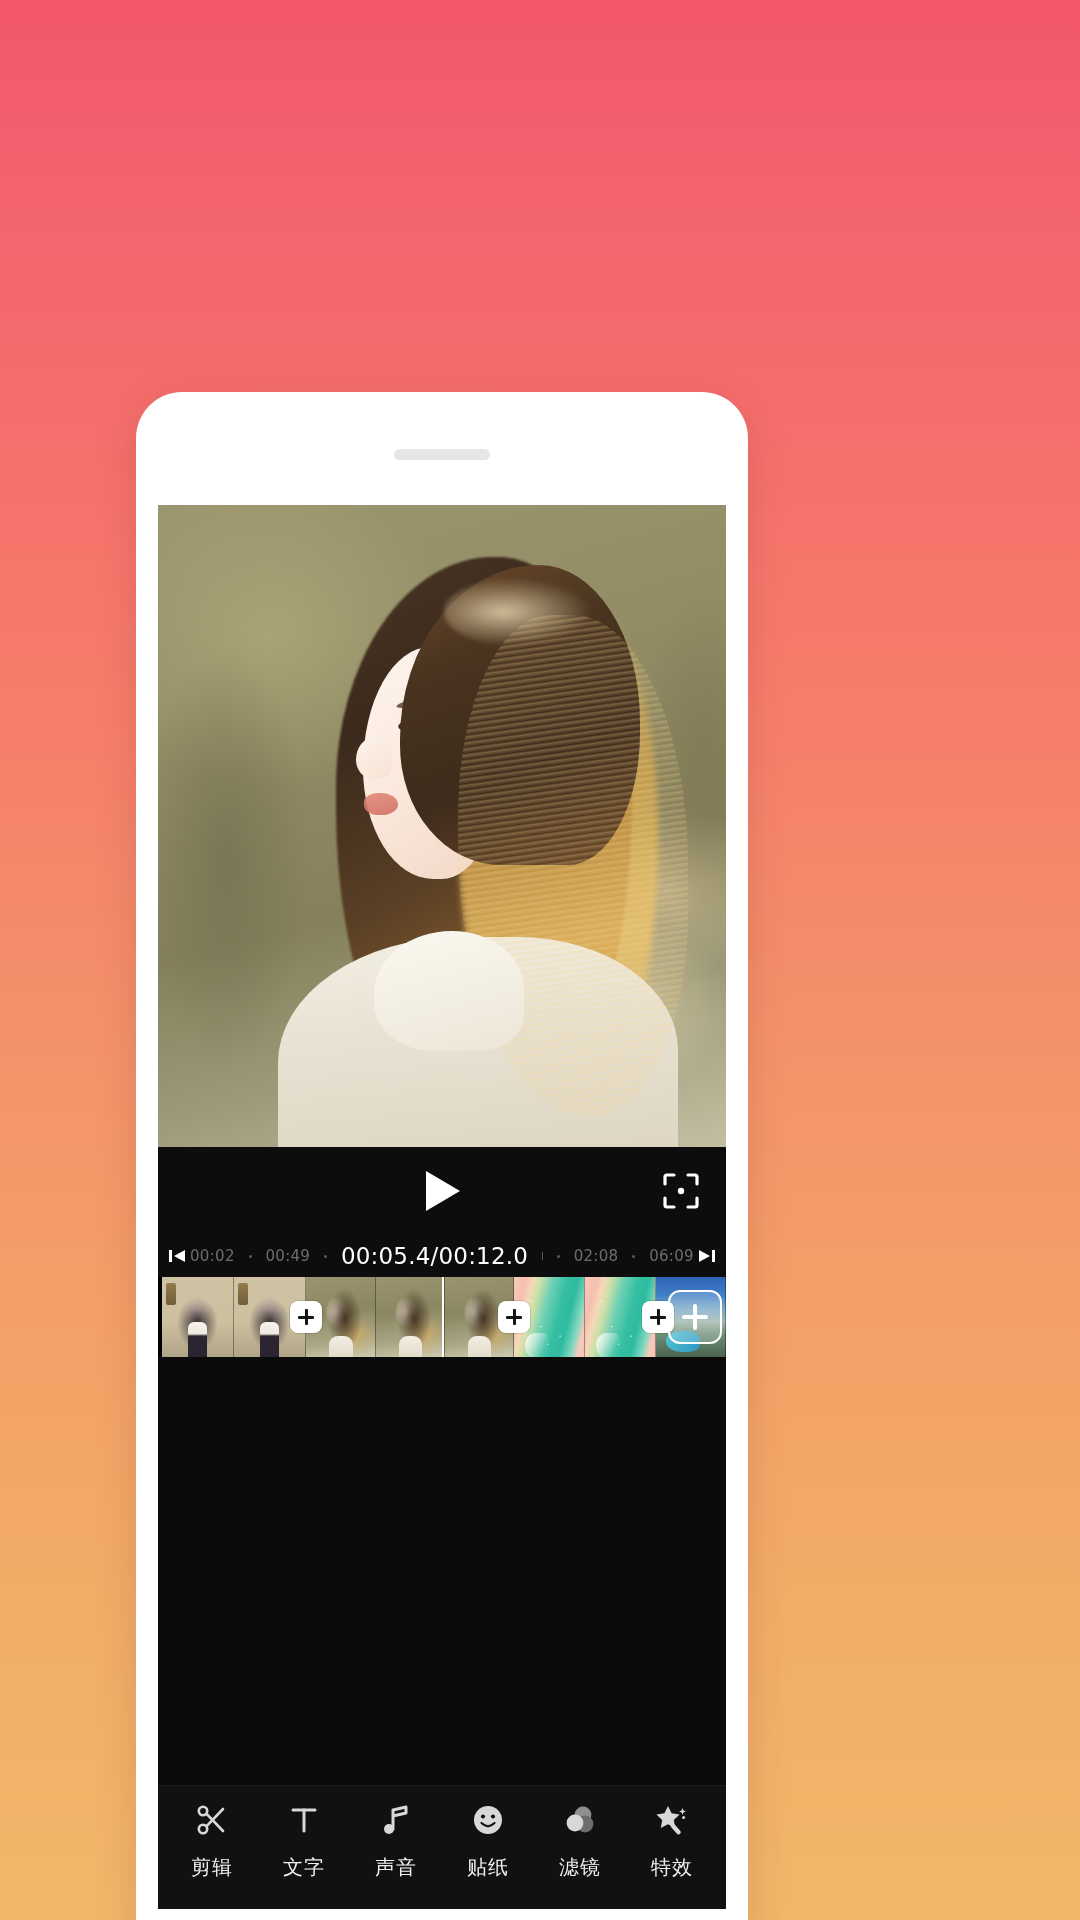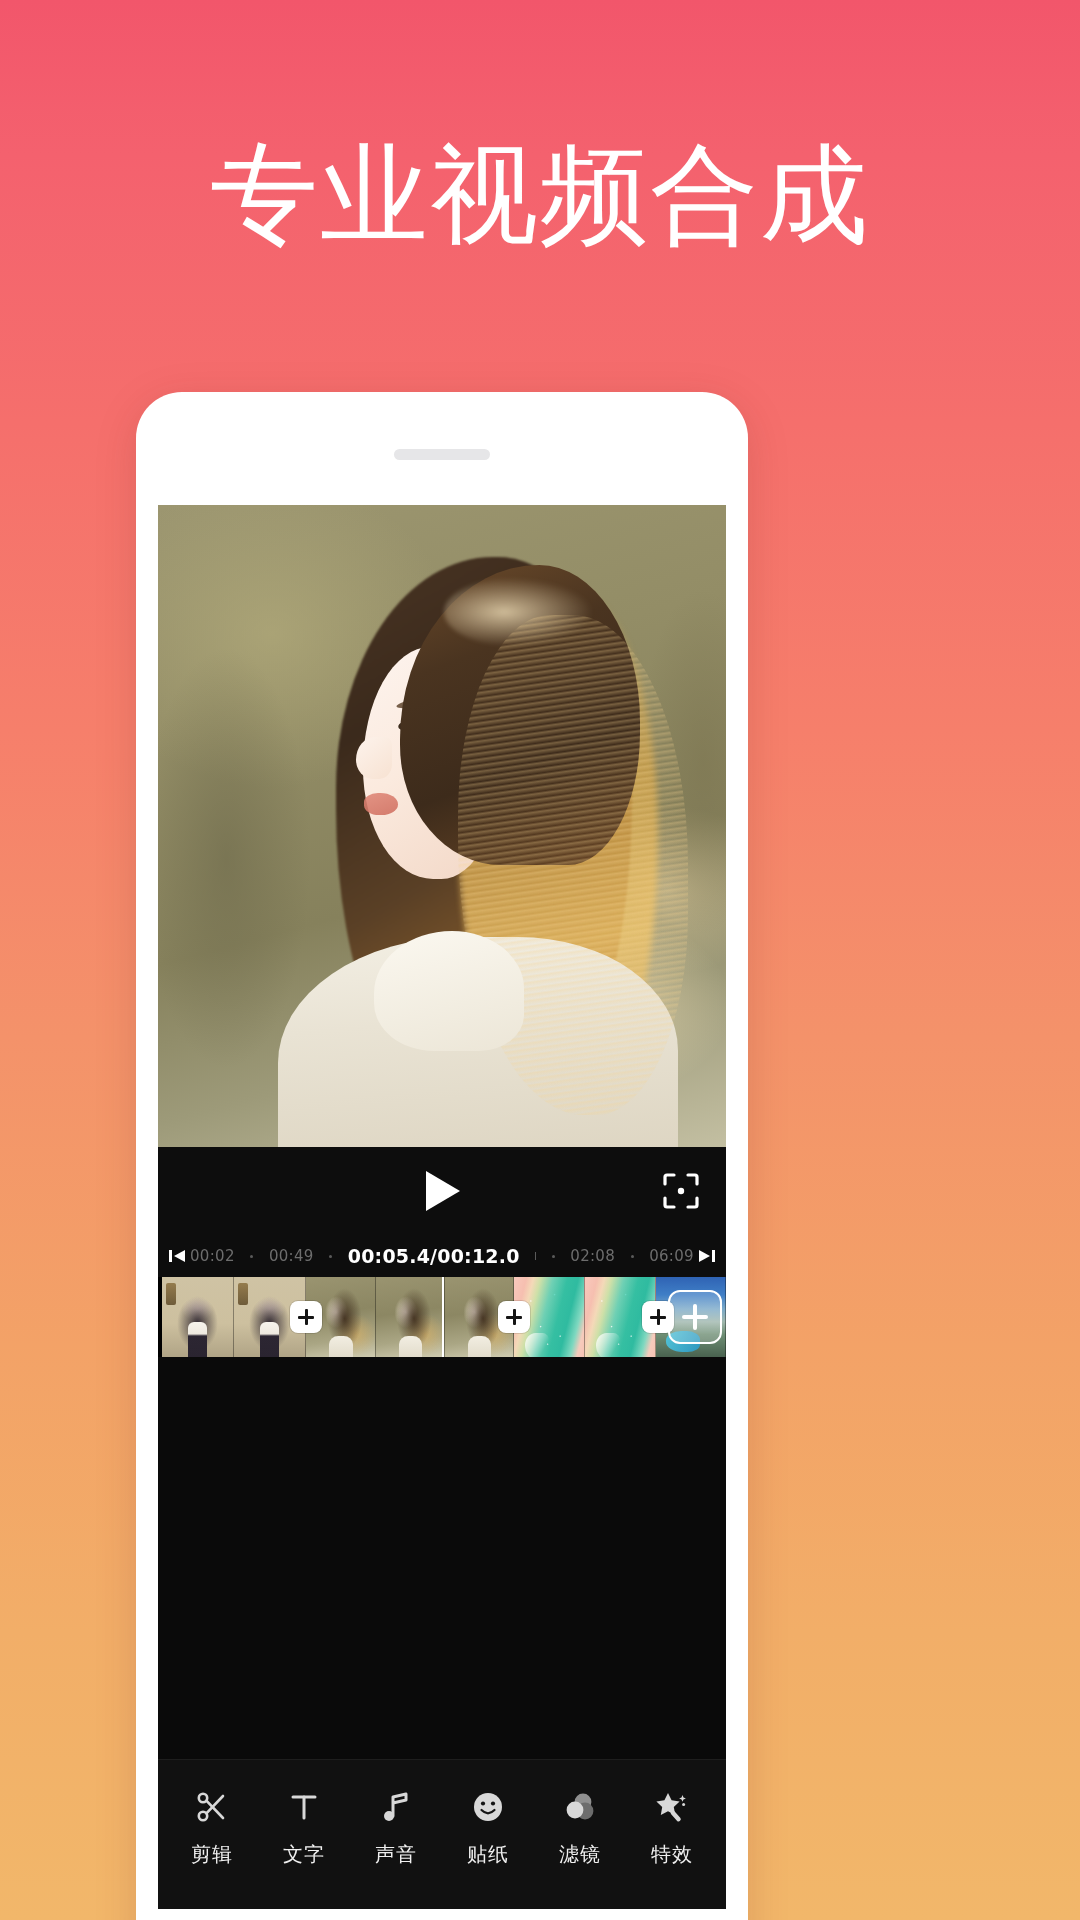--- a/index.html
+++ b/index.html
@@ -257,22 +257,22 @@
     background:#5a5a5a;
     flex:none;
   }
   .tick-mark{
     width:1px; height:8px;
     background:#5a5a5a;
     flex:none;
   }
   #current-time{
     color:#ffffff;
-    font-size:19px;
-    font-weight:700;
+    font-size:23px;
+    font-weight:400;
     letter-spacing:.2px;
     white-space:nowrap;
     font-family:"DejaVu Sans","Liberation Sans",sans-serif;
   }
 
   
   #filmstrip{
     position:relative;
     width:100%;
     height:80px;
@@ -449,21 +449,21 @@
   
   #workspace{
     flex:1 1 auto;
     background:#0a0a0a;
     min-height:0;
   }
 
   
   #toolbar{
     flex:none;
-    height:150px;
+    height:124px;
     background:#111111;
     border-top:1px solid #1e1e1e;
     display:flex;
     align-items:center;
     justify-content:space-around;
     padding:0 8px 14px;
   }
   .tool{
     display:flex;
     flex-direction:column;
@@ -484,21 +484,20 @@
     letter-spacing:1px;
     white-space:nowrap;
     font-family:"DejaVu Sans","Liberation Sans",sans-serif;
   }
 </style>
 </head>
 <body>
 
 <div id="stage">
 
-  <div id="headline">专业视频合成</div>
 
   <div id="phone">
 
     <div id="speaker"></div>
 
     <div id="screen">
 
       <div id="video-preview">
         <div class="vp-bg"></div>
         <div class="vp-bg2"></div>

